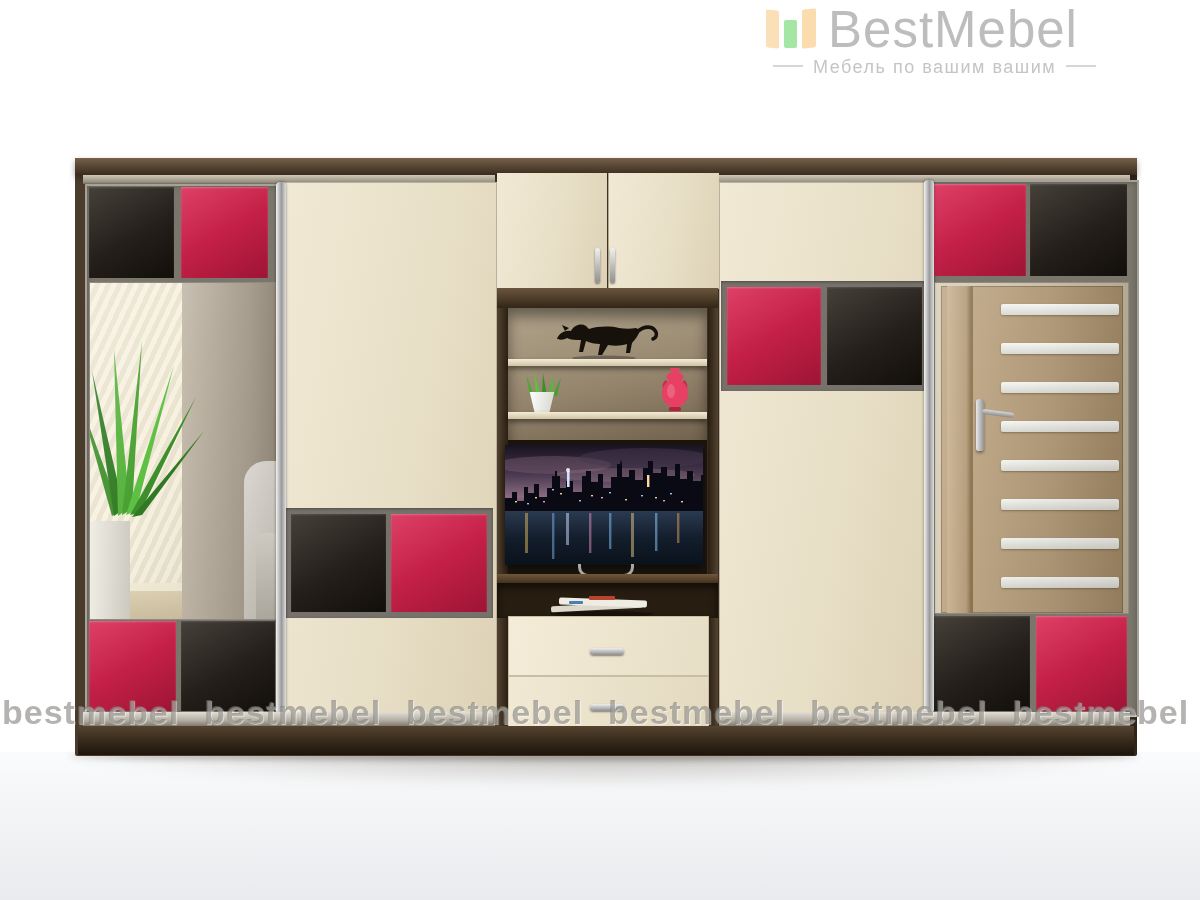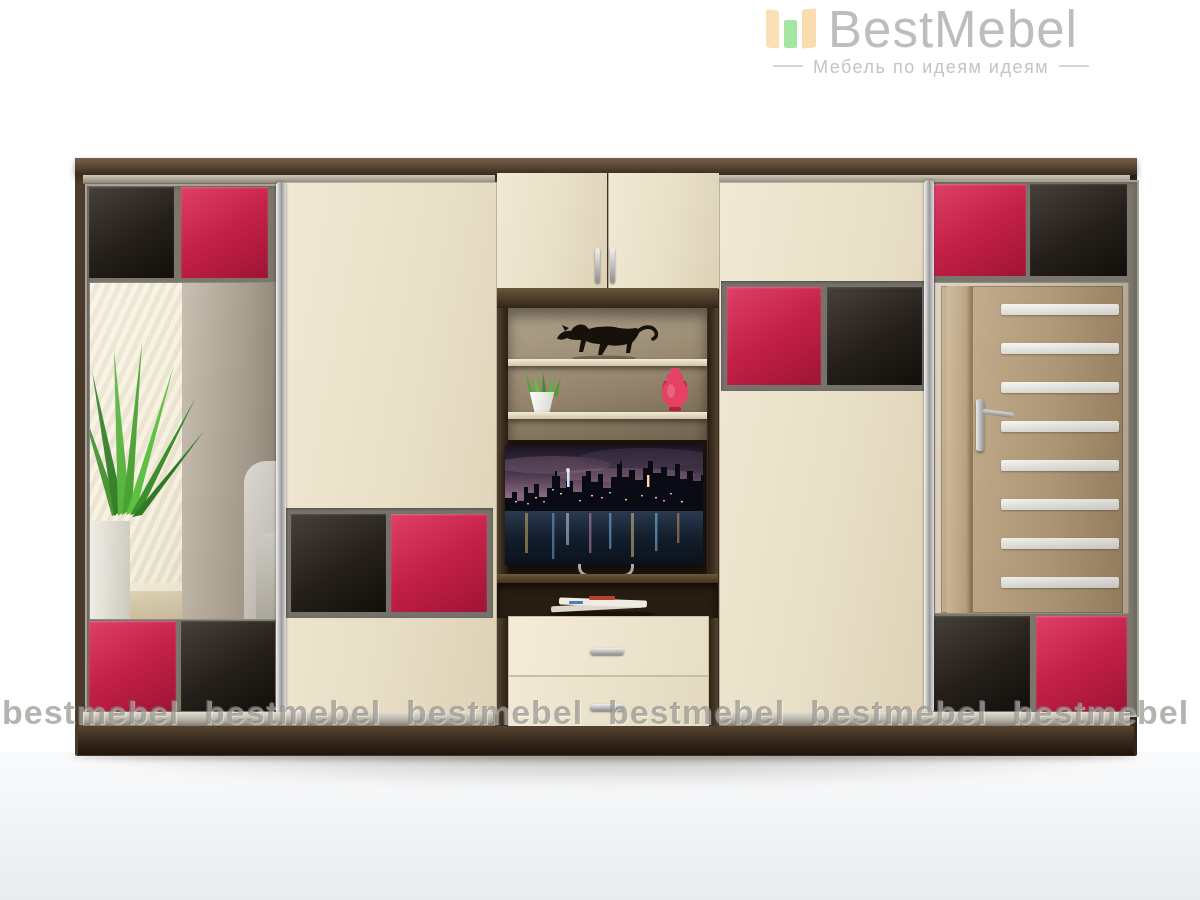--- a/index.html
+++ b/index.html
@@ -44,21 +44,21 @@
   <div class="abs" style="left:0;top:752px;width:1200px;height:148px;background:linear-gradient(#fafbfc,#e9ebee);"></div>
   <div class="abs" style="left:55px;top:754px;width:1100px;height:34px;background:radial-gradient(ellipse at 50% 0,rgba(70,58,45,.30),rgba(70,58,45,0) 70%);filter:blur(6px);"></div>
   <div class="abs" style="left:70px;top:752px;width:1068px;height:8px;background:rgba(45,35,25,.4);filter:blur(3px);border-radius:50%;"></div>
 
   <div class="abs" style="left:0;top:0;width:1200px;height:90px;">
     <div class="abs lbar" style="left:766px;top:10px;width:13px;height:38px;background:#fbdfb6;transform:skewY(7deg);"></div>
     <div class="abs lbar" style="left:784px;top:20px;width:13px;height:28px;background:#a5e6a5;"></div>
     <div class="abs lbar" style="left:802px;top:9px;width:14px;height:39px;background:#fbdcae;transform:skewY(-7deg);"></div>
     <div class="abs logo-name" style="left:828px;top:4px;">BestMebel</div>
     <div class="abs logo-tagline" style="left:763px;top:57px;">
-      <span class="tag-line"></span><span>Мебель по идеям идеям</span><span class="tag-line"></span>
+      <span class="tag-line"></span><span>Мебель по вашим вашим</span><span class="tag-line"></span>
     </div>
   </div>
 
   <div class="abs wenge" style="left:75px;top:158px;width:1062px;height:598px;border-radius:2px;"></div>
   <div class="abs" style="left:75px;top:158px;width:1062px;height:17px;background:linear-gradient(#75604a,#392b1e);box-shadow:0 3px 6px rgba(0,0,0,.35);"></div>
   <div class="abs rail" style="left:83px;top:175px;width:412px;height:9px;"></div>
   <div class="abs rail" style="left:719px;top:175px;width:411px;height:9px;"></div>
 
   <div class="abs gray-door" style="left:85px;top:184px;width:196px;height:529px;"></div>
   <div class="abs sq-black" style="left:89px;top:187px;width:85px;height:91px;"></div>

